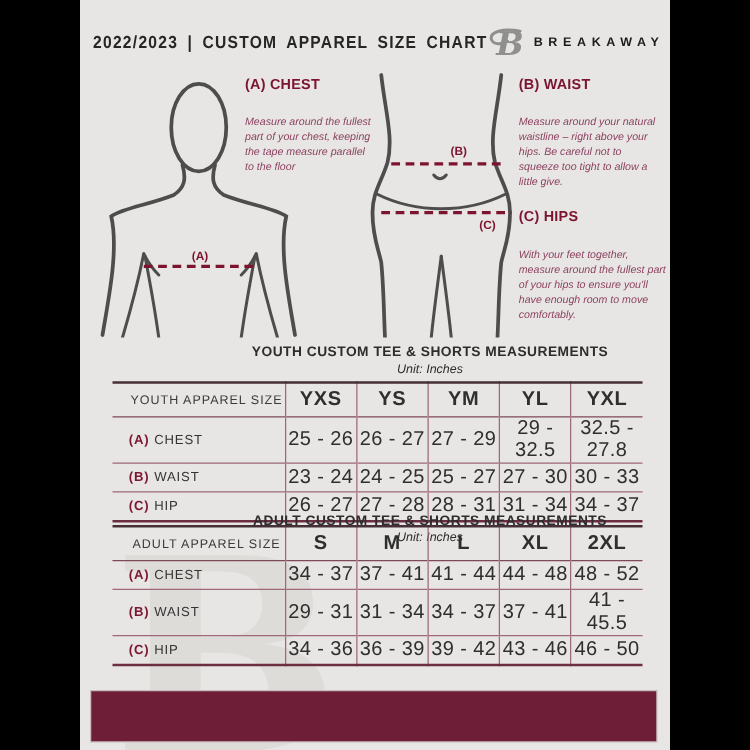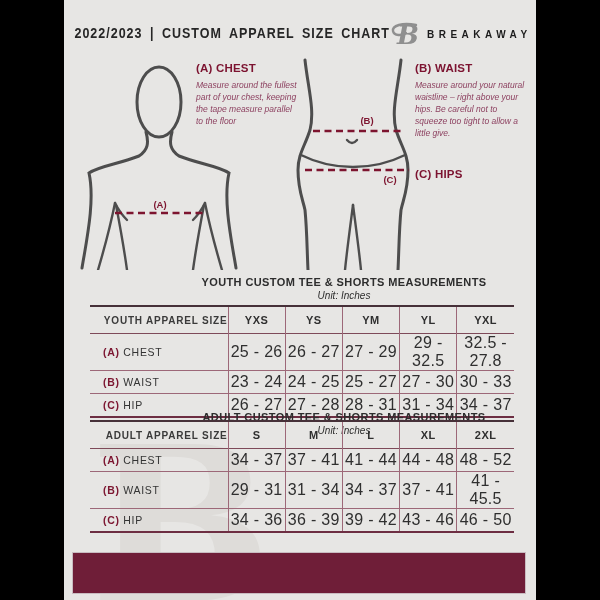--- a/index.html
+++ b/index.html
@@ -23,21 +23,21 @@
   .brand{display:flex;align-items:center;gap:7px;}
   .brand-word{font-size:10px;font-weight:bold;letter-spacing:4.5px;color:#1c1c1c;}
   .logo{width:30px;height:32px;}
   
   .diagram{position:absolute;top:56px;left:0;width:472px;height:214px;}
   .fig{position:absolute;top:2px;}
   .fig-torso{left:5px;}
   .fig-lower{left:229px;}
   .meas{position:absolute;}
   .meas h3{margin:0;font-size:11.5px;font-weight:bold;color:#7c1330;letter-spacing:.2px;}
-  .meas p{margin:6px 0 0 0;font-size:8.5px;line-height:1.4;font-style:italic;color:#8d4160;}
+  .meas p{margin:18px 0 0 0;font-size:8.5px;line-height:1.4;font-style:italic;color:#8d4160;}
   .meas-chest{left:132px;top:6px;width:104px;}
   .meas-waist{left:351px;top:6px;width:114px;}
   .meas-hips{left:351px;top:112px;width:118px;}
   
   .watermark{
     position:absolute;left:26px;top:418px;z-index:0;
     font-family:"DejaVu Serif", serif;font-weight:bold;
     font-size:215px;line-height:1;color:#dedcd9;pointer-events:none;
   }
   
@@ -50,22 +50,22 @@
     width:424px;z-index:1;background:transparent;
   }
   .youth-table{top:305px;} .adult-table{top:420px;}
   col.c0{width:138px;} col.cn{width:57.2px;}
   thead tr{border-top:2px solid #463038;border-bottom:1.5px solid #7e4a59;}
   tbody tr{border-bottom:1px solid #9d6878;}
   tbody tr:last-child{border-bottom:2px solid #6d2e42;}
   th+th, td+td{border-left:1px solid #9d6878;}
   th,td{padding:0;}
   thead th{height:26px;} tbody td{height:22px;}
-  th.size{font-weight:bold;font-size:11px;color:#2f2f2f;letter-spacing:.5px;text-align:center;}
-  th.rowlabel{font-weight:bold;font-size:10px;letter-spacing:.8px;color:#3a3a3a;text-align:right;padding-left:13px;}
+  th.size{font-weight:bold;font-size:16px;color:#2f2f2f;letter-spacing:.5px;text-align:center;}
+  th.rowlabel{font-weight:normal;font-size:10px;letter-spacing:.8px;color:#3a3a3a;text-align:center;padding-left:13px;}
   td.rowlabel{font-size:10.5px;color:#333;letter-spacing:.7px;text-align:left;padding-left:13px;}
   td.val{text-align:center;font-size:16px;color:#2f2f2f;letter-spacing:.3px;}
   .pfx{color:#7c1631;font-weight:bold;}
   
   .footer-bar{
     position:absolute;left:9px;top:553px;width:452px;height:40px;
     background:#6f1e38;box-shadow:0 0 0 1px #c9bcc1;z-index:1;
   }
   
   .outline{fill:none;stroke:#4d4d4d;stroke-width:3;stroke-linecap:round;}
@@ -121,20 +121,21 @@
     <div class="meas meas-chest">
       <h3>(A) CHEST</h3>
       <p>Measure around the fullest part of your chest, keeping the tape measure parallel to the floor</p>
     </div>
     <div class="meas meas-waist">
       <h3>(B) WAIST</h3>
       <p>Measure around your natural waistline – right above your hips. Be careful not to squeeze too tight to allow a little give.</p>
     </div>
     <div class="meas meas-hips">
       <h3>(C) HIPS</h3>
+      <p>With your feet together, measure around the fullest part of your hips to ensure you'll have enough room to move comfortably.</p>
     </div>
   </div>
 
   <div class="watermark">B</div>
 
   <div class="tbl-block yb">
     <h2 class="tbl-title">YOUTH CUSTOM TEE &amp; SHORTS MEASUREMENTS</h2>
     <div class="tbl-unit">Unit: Inches</div>
   </div>
 

